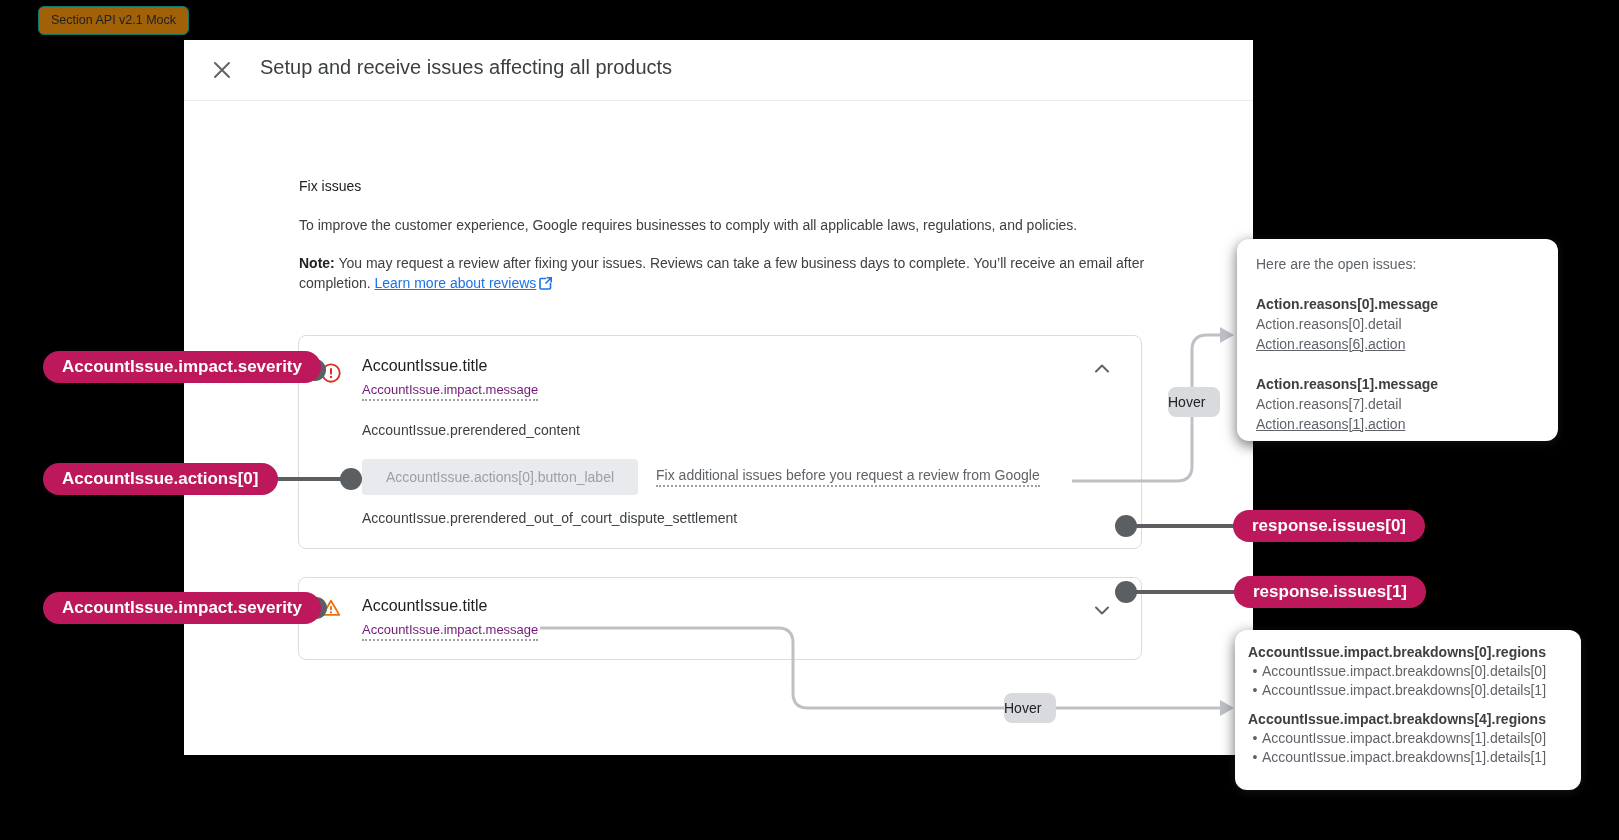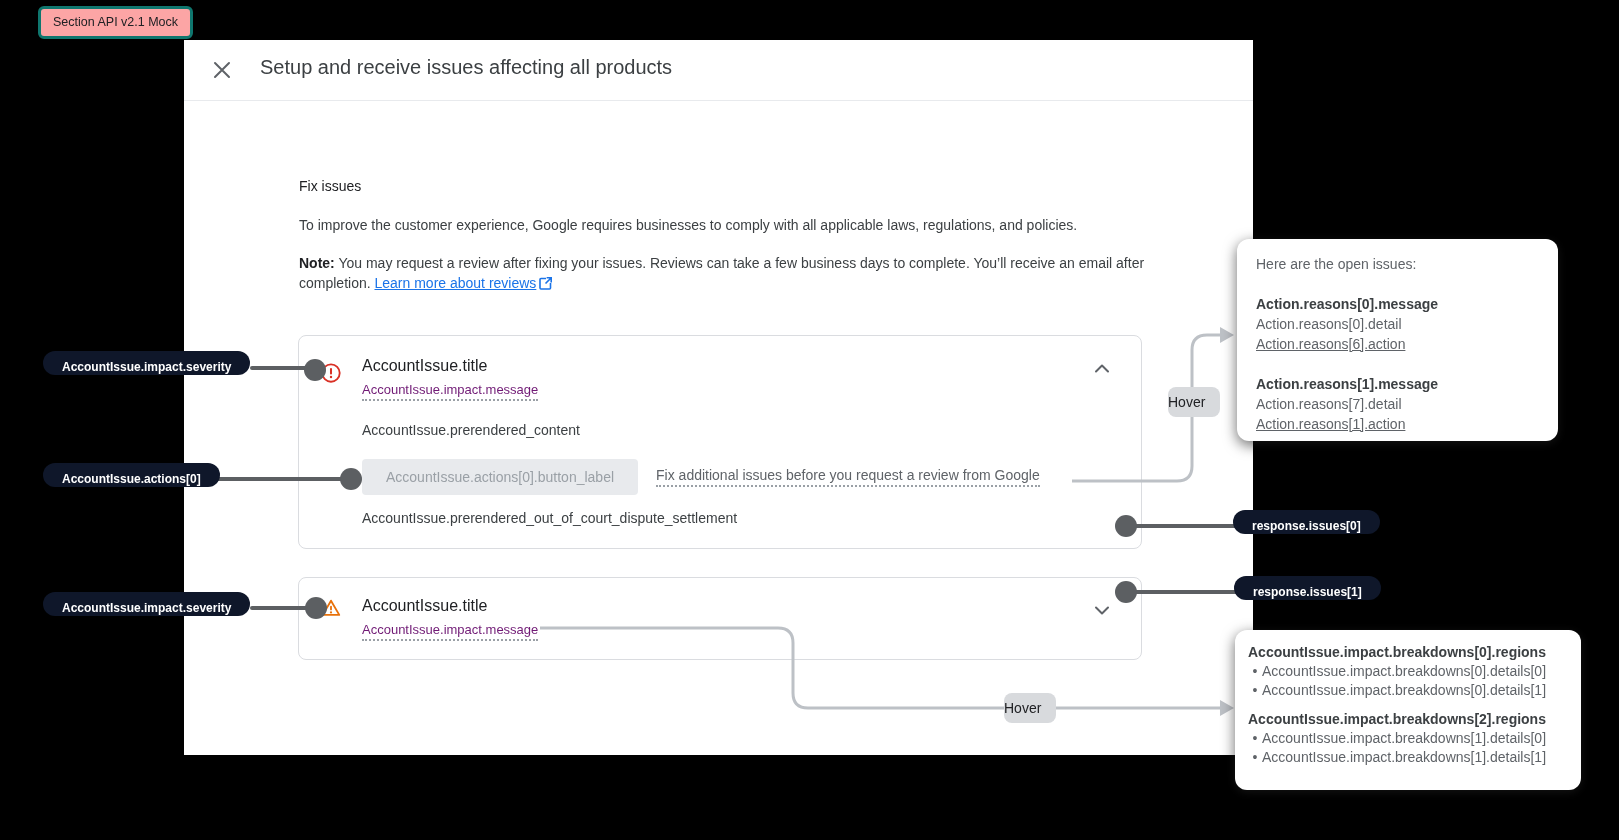--- a/index.html
+++ b/index.html
@@ -1,21 +1,21 @@
 <!DOCTYPE html>
 <html><head>
 <meta charset="utf-8">
 <style>
   html,body{margin:0;padding:0;background:#000;}
   #stage{position:relative;width:1619px;height:840px;background:#000;overflow:hidden;
          font-family:"Liberation Sans","DejaVu Sans",sans-serif;-webkit-font-smoothing:antialiased;}
 
   
   #badge{position:absolute;left:38px;top:6px;height:27px;line-height:27px;padding:0 12px;
-         background:#fca5a5;border:3px solid #0f766e;border-radius:6px;font-size:12.5px;color:#202124;
+         background:#a16207;border:1px solid #0f766e;border-radius:6px;font-size:12.5px;color:#202124;
          box-shadow:0 1px 3px rgba(0,0,0,.4);white-space:nowrap;}
 
   
   #dialog{position:absolute;left:184px;top:40px;width:1069px;height:715px;background:#fff;z-index:1;}
   #dlg-header{position:absolute;left:0;top:0;right:0;height:60px;border-bottom:1px solid #e8eaed;}
   #close-btn{position:absolute;left:26px;top:18px;width:24px;height:24px;cursor:pointer;background:none;border:none;padding:0;}
   #dlg-title{position:absolute;left:76px;top:16px;font-size:20px;color:#3c4043;white-space:nowrap;}
 
   #fix-heading{position:absolute;left:115px;top:138px;font-size:14px;font-weight:500;color:#202124;}
   #intro{position:absolute;left:115px;top:177px;font-size:14px;color:#3c4043;white-space:nowrap;}
@@ -35,22 +35,22 @@
   .chev{position:absolute;left:791px;width:24px;height:24px;cursor:pointer;background:none;border:none;padding:0;}
   #c1-content{position:absolute;left:63px;top:86px;font-size:14px;color:#3c4043;white-space:nowrap;}
   #c1-actions{position:absolute;left:63px;top:123px;display:flex;align-items:center;gap:18px;}
   #c1-button{height:36px;padding:0 24px;background:#e8eaed;border:none;border-radius:4px;
              font-size:14px;color:#9aa0a6;font-family:inherit;white-space:nowrap;cursor:pointer;}
   #c1-link{font-size:14px;color:#5f6368;white-space:nowrap;border-bottom:2px dotted #9aa0a6;
            padding-bottom:2px;cursor:pointer;}
   #c1-footer{position:absolute;left:63px;top:174px;font-size:14px;color:#3c4043;white-space:nowrap;}
 
   
-  .pill{position:absolute;height:24px;line-height:32px;padding:0 19px;border-radius:17px;
-        background:#0f172a;color:#fff;font-size:12px;font-weight:700;white-space:nowrap;z-index:3;}
+  .pill{position:absolute;height:32px;line-height:32px;padding:0 19px;border-radius:17px;
+        background:#be185d;color:#fff;font-size:17px;font-weight:700;white-space:nowrap;z-index:3;}
   .dot{position:absolute;width:22px;height:22px;border-radius:50%;background:#5c5f62;z-index:3;}
   .pline{position:absolute;height:4px;background:#5c5f62;border-radius:2px;z-index:2;}
 
   #pill-l1{left:43px;top:351px;}
   #line-l1{left:250px;top:366px;width:70px;}
   #dot-l1{left:304px;top:359px;}
   #pill-l2{left:43px;top:463px;}
   #line-l2{left:215px;top:477px;width:130px;}
   #dot-l2{left:340px;top:468px;}
   #pill-l3{left:43px;top:592px;}
@@ -202,19 +202,19 @@
     </div>
   </div>
 
   <div class="tooltip" id="tt-breakdowns">
     <div class="bd-group">
       <div class="bd-line tt-bold">AccountIssue.impact.breakdowns[0].regions</div>
       <div class="bd-line"><span class="bd-bullet">•</span><span>AccountIssue.impact.breakdowns[0].details[0]</span></div>
       <div class="bd-line"><span class="bd-bullet">•</span><span>AccountIssue.impact.breakdowns[0].details[1]</span></div>
     </div>
     <div class="bd-group">
-      <div class="bd-line tt-bold">AccountIssue.impact.breakdowns[2].regions</div>
+      <div class="bd-line tt-bold">AccountIssue.impact.breakdowns[4].regions</div>
       <div class="bd-line"><span class="bd-bullet">•</span><span>AccountIssue.impact.breakdowns[1].details[0]</span></div>
       <div class="bd-line"><span class="bd-bullet">•</span><span>AccountIssue.impact.breakdowns[1].details[1]</span></div>
     </div>
   </div>
 
 </div>
 
 </body></html>

